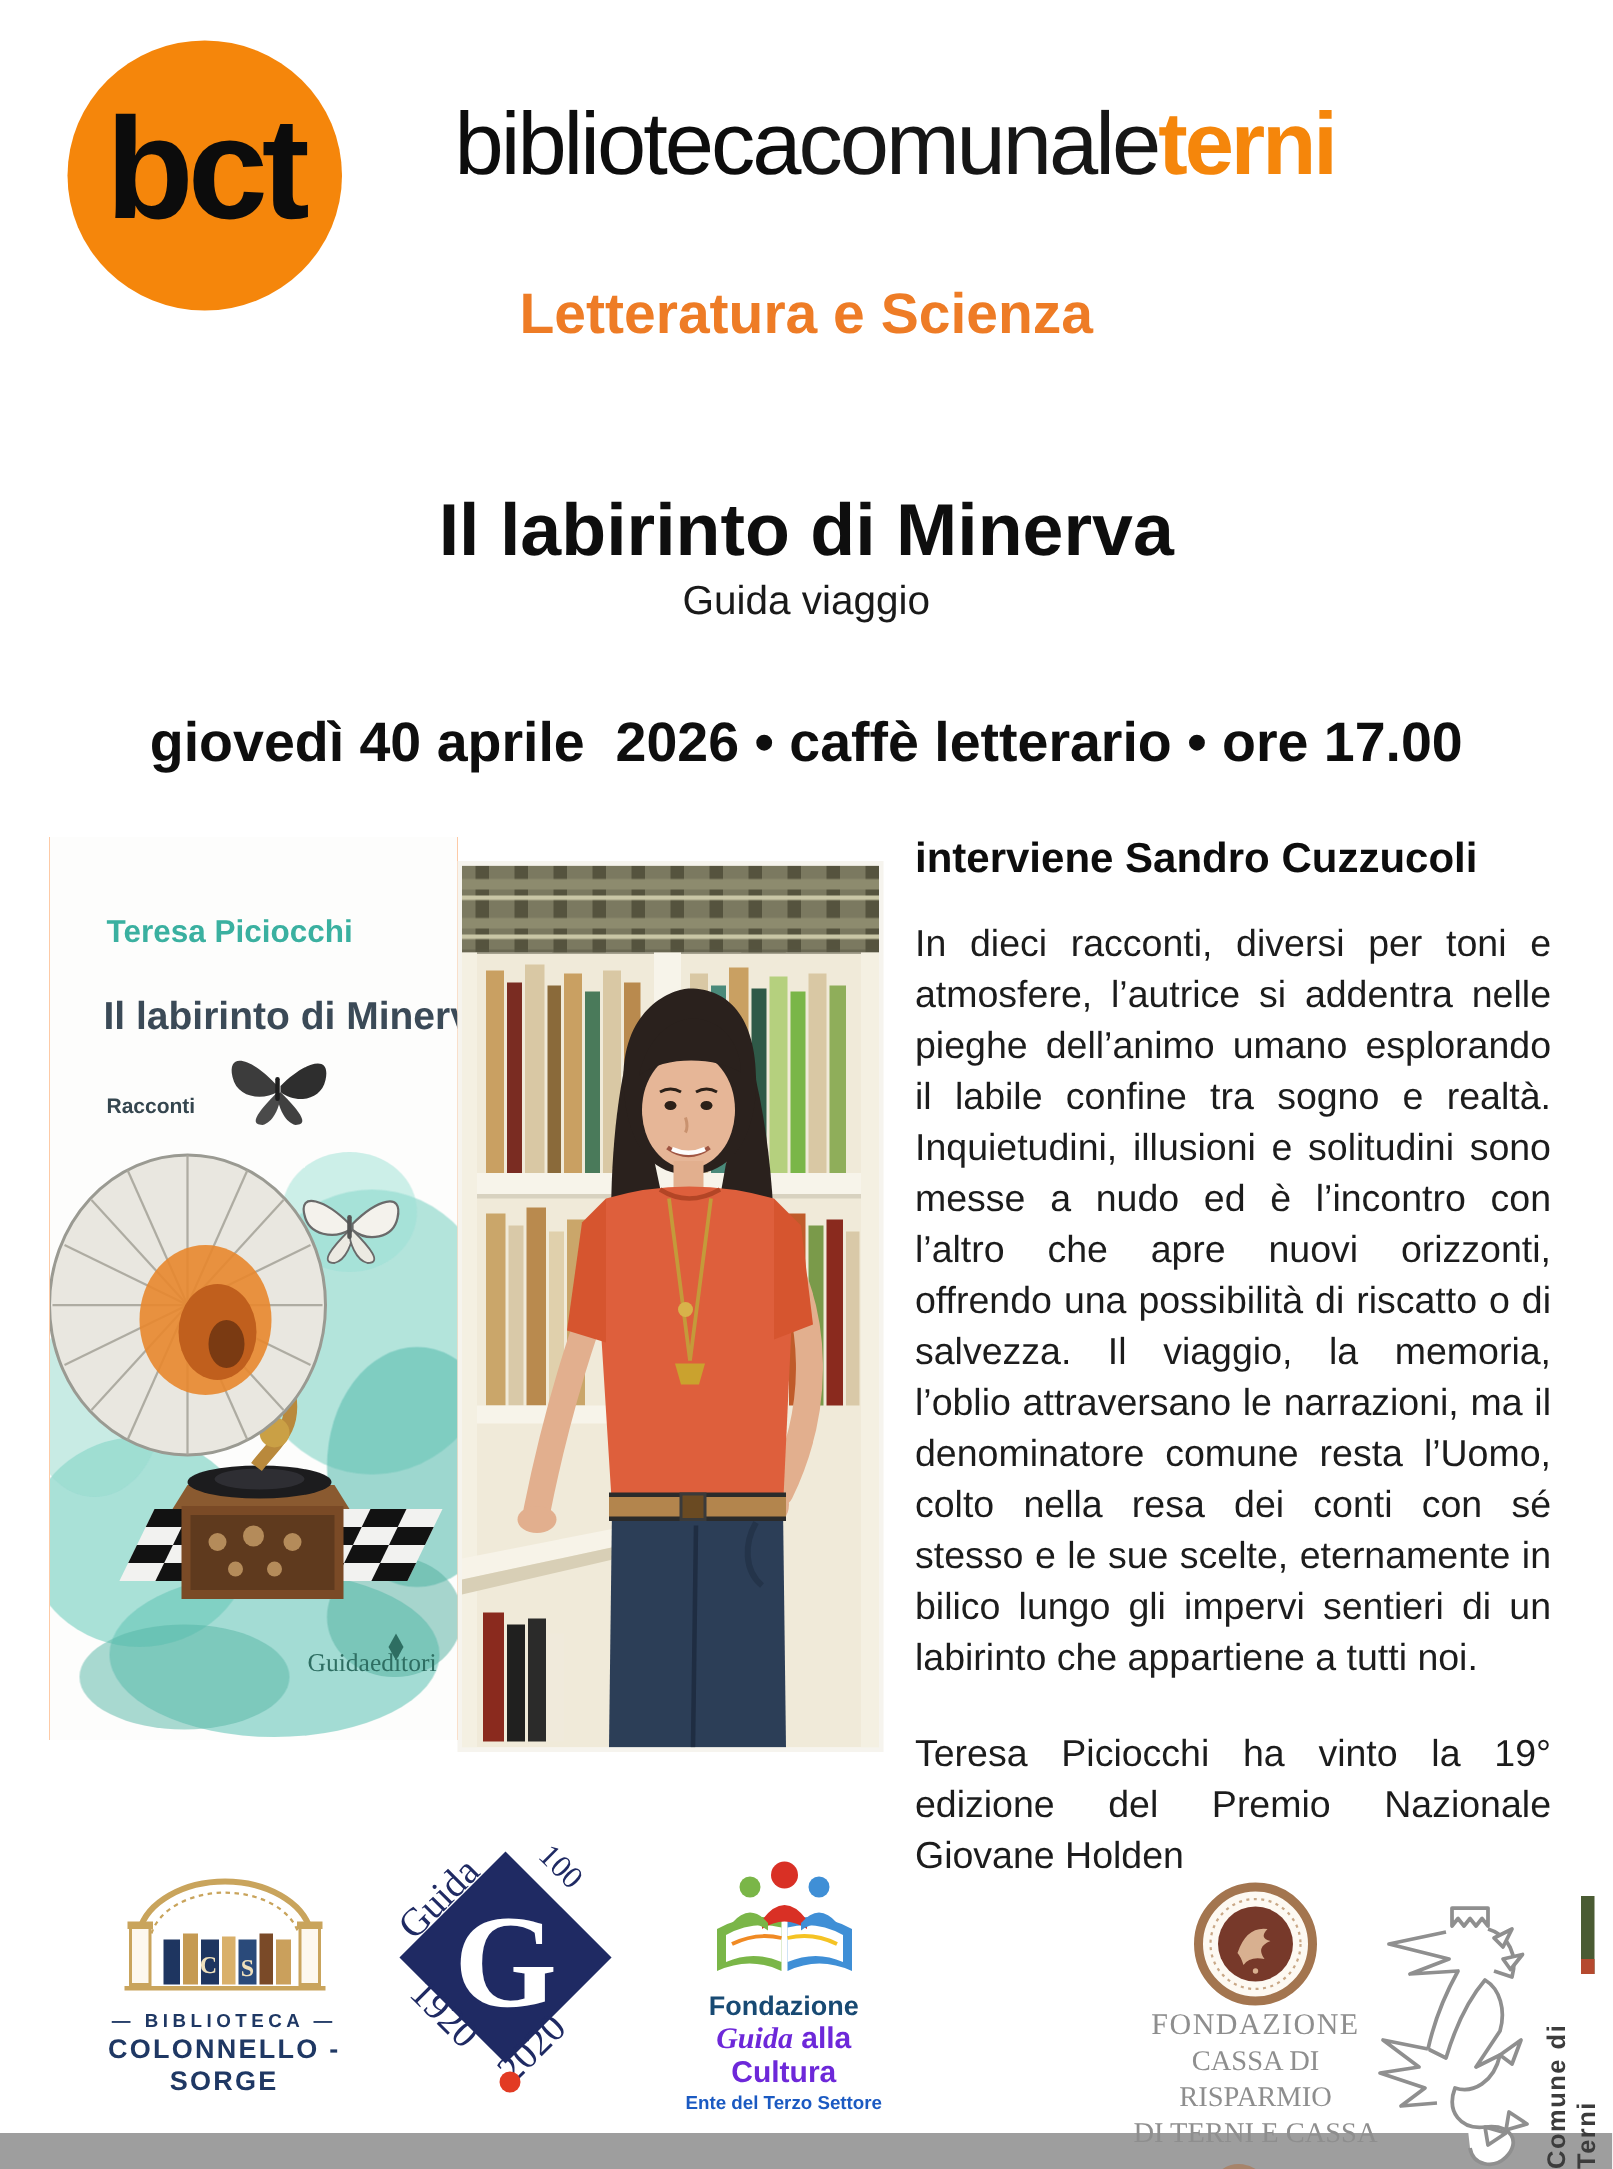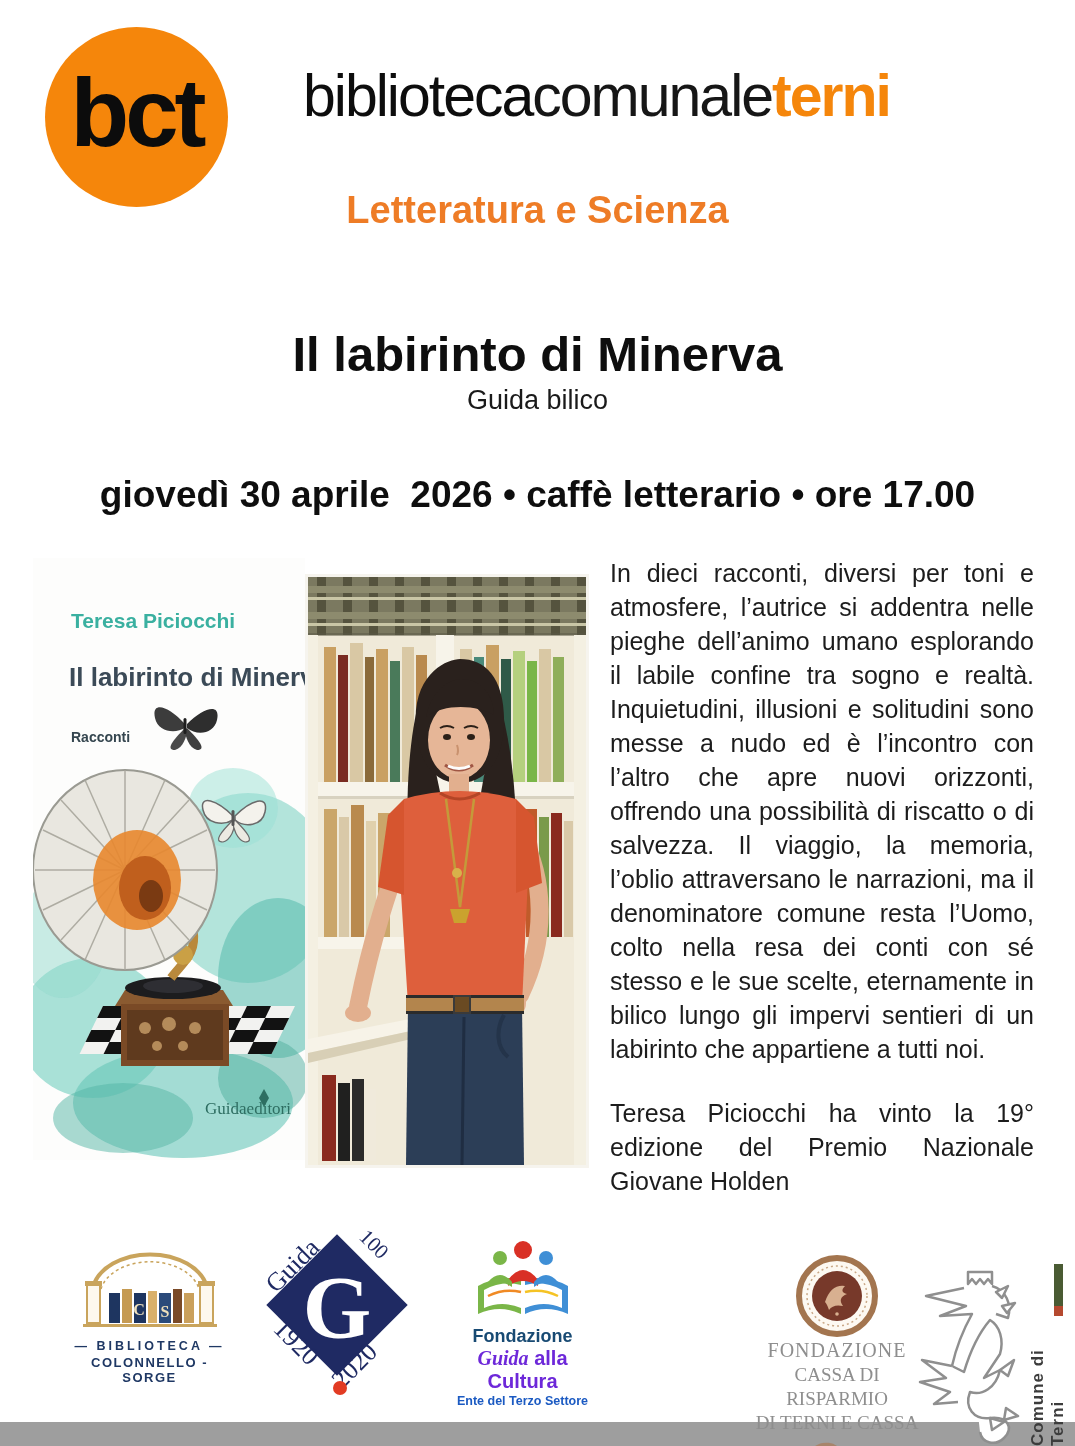--- a/index.html
+++ b/index.html
@@ -22,21 +22,21 @@
   .schedule{top:474px;font-size:37px;font-weight:700;color:#0e0e0e;white-space:pre-wrap;}
   
   .coverbox{left:33px;top:558px;width:272px;height:602px;background:#f97316;}
   .photobox{left:308px;top:577px;width:278px;height:588px;background:#efe9da;outline:3px solid #f6f4ee;}
   .rightcol{left:610px;top:556px;width:424px;}
   .speaker{font-size:28px;font-weight:700;color:#0d0d0d;margin:0 0 24px 0;}
   .para{font-size:25px;line-height:34px;color:#1c1c1c;text-align:justify;margin:0 0 30px 0;}
   
   .logo1{left:72px;top:1243px;width:155px;text-align:center;}
   .logo1 .t1{font-size:12.5px;font-weight:700;letter-spacing:3px;color:#1F3864;margin-top:4px;}
-  .logo1 .t2{font-size:13px;font-weight:700;letter-spacing:1.5px;color:#1F3864;margin-top:2px;}
+  .logo1 .t2{font-size:18px;font-weight:700;letter-spacing:1.5px;color:#1F3864;margin-top:2px;}
   .logo3{left:440px;top:1238px;width:165px;text-align:center;}
   .logo3 .t1{font-size:18px;font-weight:700;color:#184a73;margin-top:2px;}
   .logo3 .t2{font-size:20px;font-weight:700;color:#6d28d9;}
   .logo3 .t2 .it{font-style:italic;font-family:"Liberation Serif",serif;}
   .logo3 .t3{font-size:12.5px;font-weight:700;color:#1b5ac2;margin-top:1px;}
   .carit{left:742px;top:1254px;width:190px;text-align:center;}
   .carit .t{font-family:"Liberation Serif",serif;color:#8e8e8e;font-variant:small-caps;line-height:1.25;}
   .carit .t1{font-size:20px;letter-spacing:1px;}
   .carit .t2{font-size:19px;}
   .carit .t3{font-size:19px;}
@@ -55,22 +55,22 @@
 
 <div class="poster">
 
   <div class="abs bct-circle">
     <span class="bct-text">bct</span>
   </div>
   <div class="abs main-title"><span class="b">biblioteca</span><span class="r">comunale</span><span class="o">terni</span></div>
   <div class="abs ctr series">Letteratura e Scienza</div>
 
   <div class="abs ctr booktitle">Il labirinto di Minerva</div>
-  <div class="abs ctr pub">Guida bilico</div>
-  <div class="abs ctr schedule">giovedì 30 aprile  2026 • caffè letterario • ore 17.00</div>
+  <div class="abs ctr pub">Guida viaggio</div>
+  <div class="abs ctr schedule">giovedì 40 aprile  2026 • caffè letterario • ore 17.00</div>
 
   <div class="abs coverbox">
     <svg width="272" height="602" viewBox="0 0 272 602">
       <rect x="0" y="0" width="272" height="602" fill="#fdfdfc"></rect>
 
       <g opacity="0.85">
         <ellipse cx="215" cy="330" rx="85" ry="95" fill="#5cc7b6" opacity="0.55"></ellipse>
         <ellipse cx="245" cy="420" rx="60" ry="80" fill="#3fb3a1" opacity="0.6"></ellipse>
         <ellipse cx="60" cy="470" rx="75" ry="70" fill="#56c4b3" opacity="0.6"></ellipse>
         <ellipse cx="150" cy="545" rx="110" ry="55" fill="#4dbcab" opacity="0.6"></ellipse>
@@ -262,20 +262,21 @@
         <rect x="98" y="420" width="118" height="15" fill="#b3854d"></rect>
         <rect x="98" y="418" width="118" height="3" fill="#2b2b2b"></rect>
         <rect x="98" y="434" width="118" height="3" fill="#2b2b2b"></rect>
         <rect x="146" y="419" width="16" height="17" fill="#6a4a22" stroke="#3a3a3a" stroke-width="2"></rect>
         <path d="M196,438 C188,452 188,470 200,480" stroke="#24344a" stroke-width="4" fill="none"></path>
       </g>
     </svg>
   </div>
 
   <div class="abs rightcol">
+    <p class="speaker">interviene Sandro Cuzzucoli</p>
     <p class="para">In dieci racconti, diversi per toni e atmosfere, l’autrice si addentra nelle pieghe dell’animo umano esplorando il labile confine tra sogno e realtà. Inquietudini, illusioni e solitudini sono messe a nudo ed è l’incontro con l’altro che apre nuovi orizzonti, offrendo una possibilità di riscatto o di salvezza. Il viaggio, la memoria, l’oblio attraversano le narrazioni, ma il denominatore comune resta l’Uomo, colto nella resa dei conti con sé stesso e le sue scelte, eternamente in bilico lungo gli impervi sentieri di un labirinto che appartiene a tutti noi.</p>
     <p class="para">Teresa Piciocchi ha vinto la 19° edizione del Premio Nazionale Giovane Holden</p>
   </div>
 
   <div class="abs logo1 z2">
     <svg width="150" height="88" viewBox="0 0 150 88">
       <path d="M18,44 A58,40 0 0 1 132,44" fill="none" stroke="#c9a45c" stroke-width="4"></path>
       <path d="M26,46 A50,34 0 0 1 124,46" fill="none" stroke="#c9a45c" stroke-width="1.5" stroke-dasharray="3 3"></path>
       <rect x="12" y="42" width="13" height="38" fill="#fdf8ee" stroke="#c9a45c" stroke-width="2"></rect>
       <rect x="125" y="42" width="13" height="38" fill="#fdf8ee" stroke="#c9a45c" stroke-width="2"></rect>

